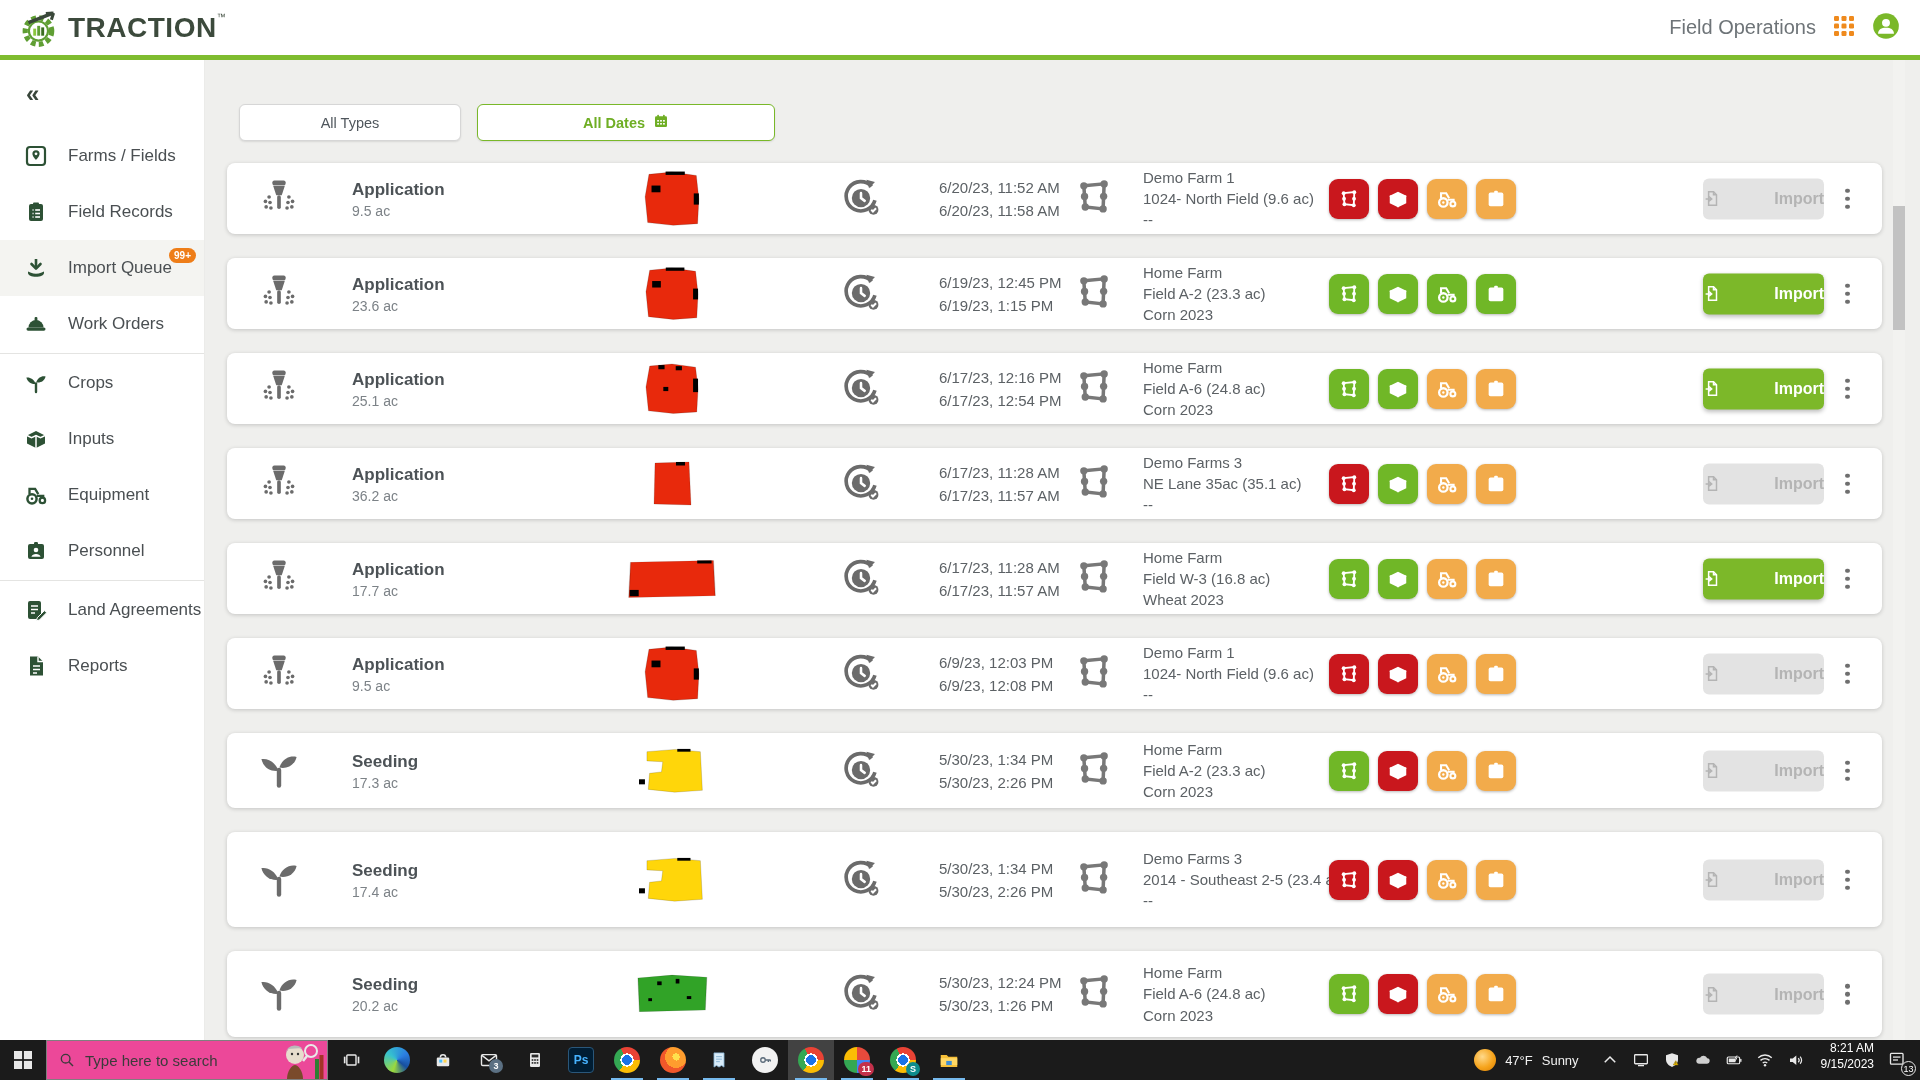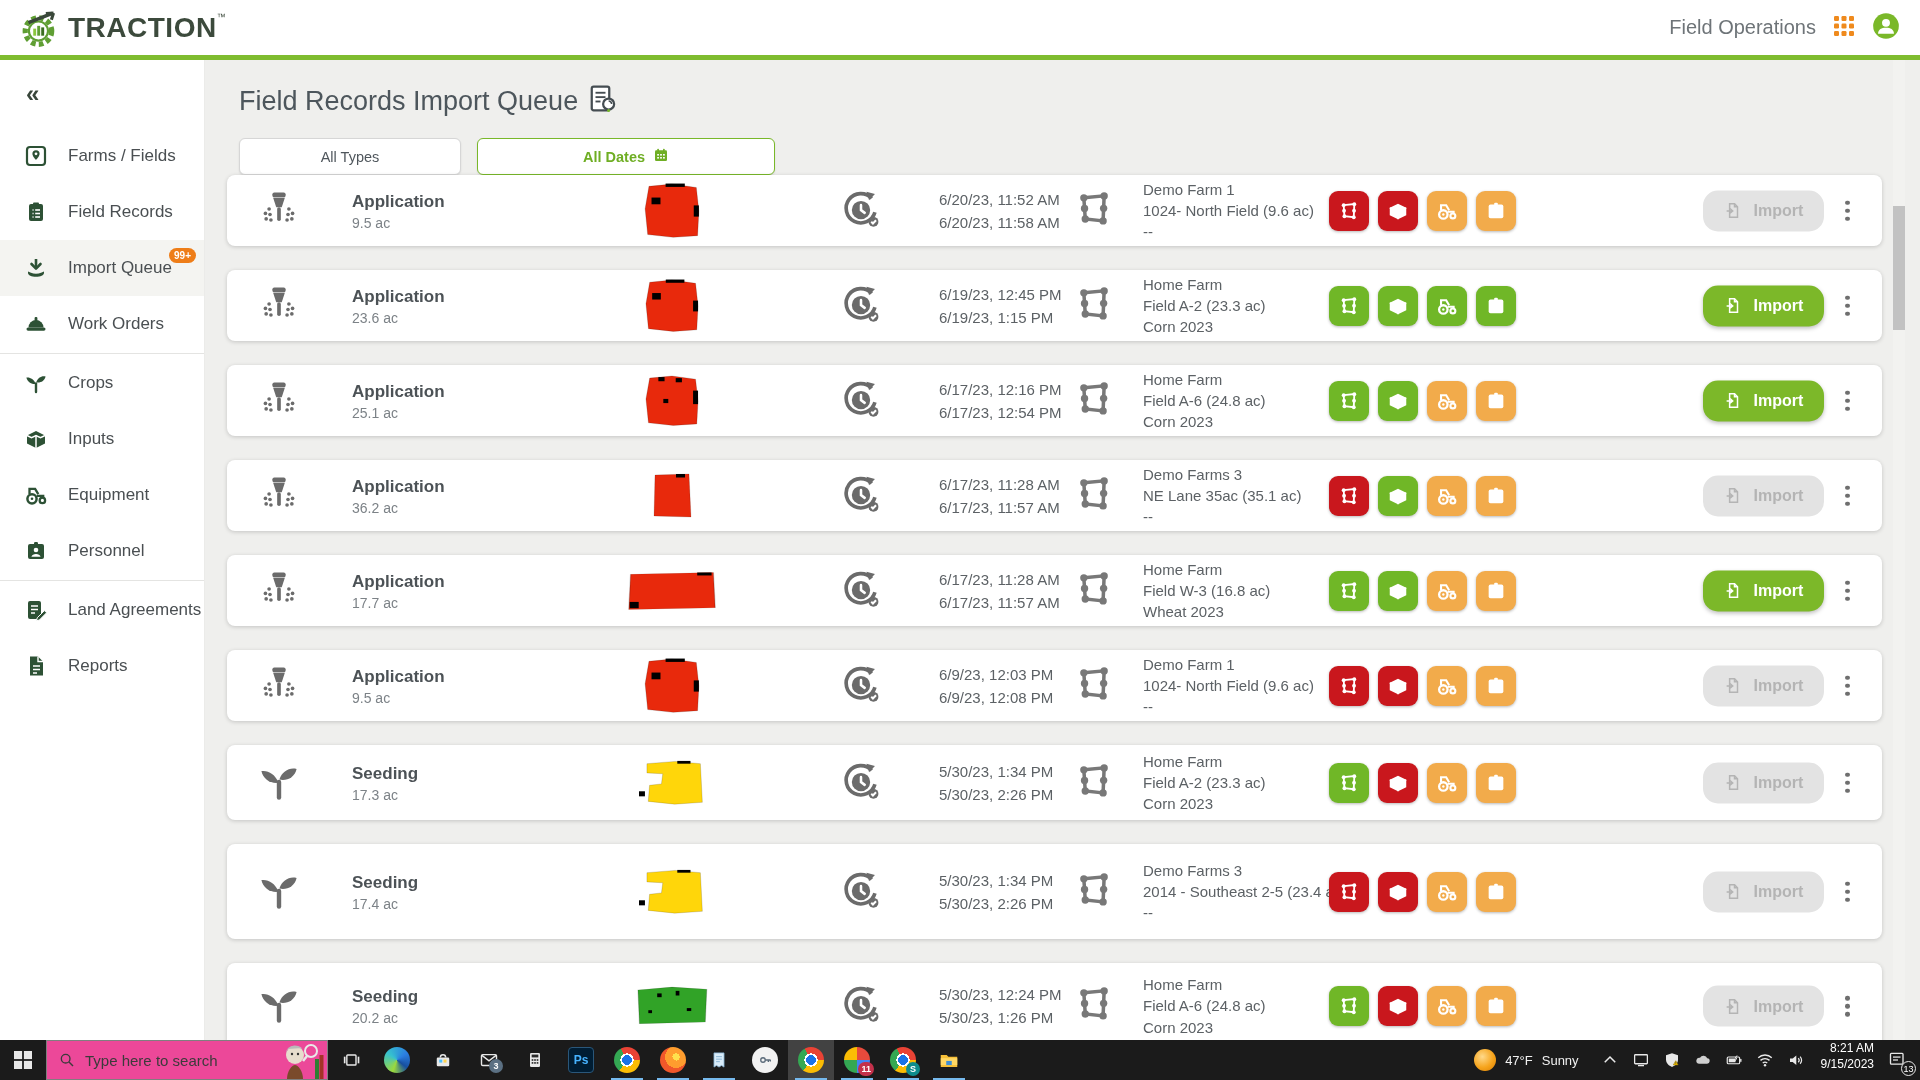--- a/index.html
+++ b/index.html
@@ -41,21 +41,21 @@
   .page-title { font-size:27px; color:#4d565c; font-weight:400; }
   .title-icon svg { width:30px; height:30px; color:#454d52; }
   .filters { display:flex; gap:16px; margin-top:20px; }
   .f-btn { height:37px; border-radius:6px; background:#fff; display:inline-flex; align-items:center;
     justify-content:center; font-size:14.5px; cursor:pointer; gap:8px; }
   .f-types { width:222px; border:1px solid #d6d6d6; color:#4f565c; box-shadow:0 1px 2px rgba(0,0,0,.10); }
   .f-dates { width:298px; border:1.6px solid #79b829; color:#6fae24; font-weight:bold;
     box-shadow:0 1px 2px rgba(0,0,0,.10); }
   .f-dates svg { width:16px; height:16px; color:#6fae24; }
 
-  .rows { margin-left:-12px; }
+  .rows { margin-top:22px; margin-left:-12px; }
   .card { position:relative; width:1655px; background:#fff; border-radius:8px;
     box-shadow:0 1px 4px rgba(0,0,0,.18); margin-bottom:24px; }
   .col { position:absolute; top:50%; transform:translateY(-50%); }
   .c-ticon { left:30px; width:48px; color:#6b6b6b; }
   .c-ticon svg { width:44px; height:44px; }
   .c-type { left:125px; }
   .t-name { font-size:17px; font-weight:bold; color:#4c5256; }
   .t-acres { font-size:14px; color:#7c8287; margin-top:3px; }
   .c-thumb { left:375px; width:140px; display:flex; justify-content:center; }
   .c-clock { left:612px; width:48px; color:#6b6b6b; }
@@ -64,22 +64,22 @@
   .c-ficon { left:846px; width:46px; color:#787878; }
   .c-ficon svg { width:42px; height:42px; }
   .c-farm { left:916px; width:214px; font-size:15px; color:#5c6165; line-height:1.42; }
   .c-badges { left:1102px; display:flex; gap:9px; }
   .sbadge { width:40px; height:40px; border-radius:9px; display:flex; align-items:center;
     justify-content:center; color:#fff; box-shadow:0 1px 3px rgba(0,0,0,.28); }
   .sbadge svg { width:22px; height:22px; }
   .sbadge.green { background:#70b727; } .sbadge.red { background:#c9171d; }
   .sbadge.amber { background:#f2ab4b; }
   .c-import { left:1476px; }
-  .btn-import { display:flex; align-items:center; justify-content:center; gap:12px; width:121px;
-    height:41px; border:none; border-radius:15px; font-size:16px; font-weight:bold; cursor:pointer;
+  .btn-import { display:flex; align-items:center; justify-content:space-between; gap:12px; width:121px;
+    height:41px; border:none; border-radius:6px; font-size:16px; font-weight:bold; cursor:pointer;
     font-family:"Liberation Sans", sans-serif; }
   .btn-import svg { width:18px; height:18px; }
   .btn-import.on { background:#7cb829; color:#fff; box-shadow:0 2px 4px rgba(0,0,0,.25); }
   .btn-import.off { background:#e3e3e3; color:#b4b4b4; cursor:default; }
   .c-kebab { left:1612px; display:flex; flex-direction:column; gap:3.5px; cursor:pointer; padding:6px; }
   .c-kebab i { width:4.5px; height:4.5px; border-radius:50%; background:#6f6f6f; display:block; }
 
   .scroll-track { position:fixed; right:15px; top:60px; bottom:40px; width:12px; background:#f2f2f0; z-index:25; }
   .scroll-thumb { position:absolute; top:146px; height:124px; width:12px; background:#c2c2c2; }
 
@@ -270,36 +270,20 @@
               <line x1="9" y1="15.5" x2="16" y2="15.5"></line>
               <line x1="9" y1="19" x2="13" y2="19"></line>
             </g>
           </svg></span>
         <span class="s-label">Reports</span>
       </div>
     </div>
 </div>
 
 <div class="main">
-  <div class="page-title-row">
-    <h1 class="page-title">Field Records Import Queue</h1>
-    <span class="title-icon">
-      <svg viewBox="0 0 24 24">
-        <rect x="3" y="2" width="14" height="19" rx="1.5" fill="#fff" stroke="currentColor" stroke-width="1.8"></rect>
-        <g stroke="currentColor" stroke-width="1.5">
-            <line x1="6" y1="7" x2="14" y2="7"></line>
-            <line x1="6" y1="10.5" x2="14" y2="10.5"></line>
-            <line x1="6" y1="14" x2="10" y2="14"></line>
-          </g>
-        <circle cx="16.5" cy="16" r="4.4" fill="#fff" stroke="currentColor" stroke-width="1.8"></circle>
-        <path d="M16.5 13.6 a2.4 2.4 0 0 1 2.4 2.4" stroke="currentColor" fill="none" stroke-width="1.3"></path>
-        <circle cx="16.5" cy="21.2" r="1.2" fill="#76b82a"></circle>
-      </svg>
-    </span>
-  </div>
 
   <div class="filters">
     <div class="f-btn f-types">
       <span>All Types</span>
     </div>
     <div class="f-btn f-dates">
       <span>All Dates</span>
       <span>
         <svg viewBox="0 0 24 24">
             <rect x="3" y="5" width="18" height="16" rx="2" fill="currentColor"></rect>

